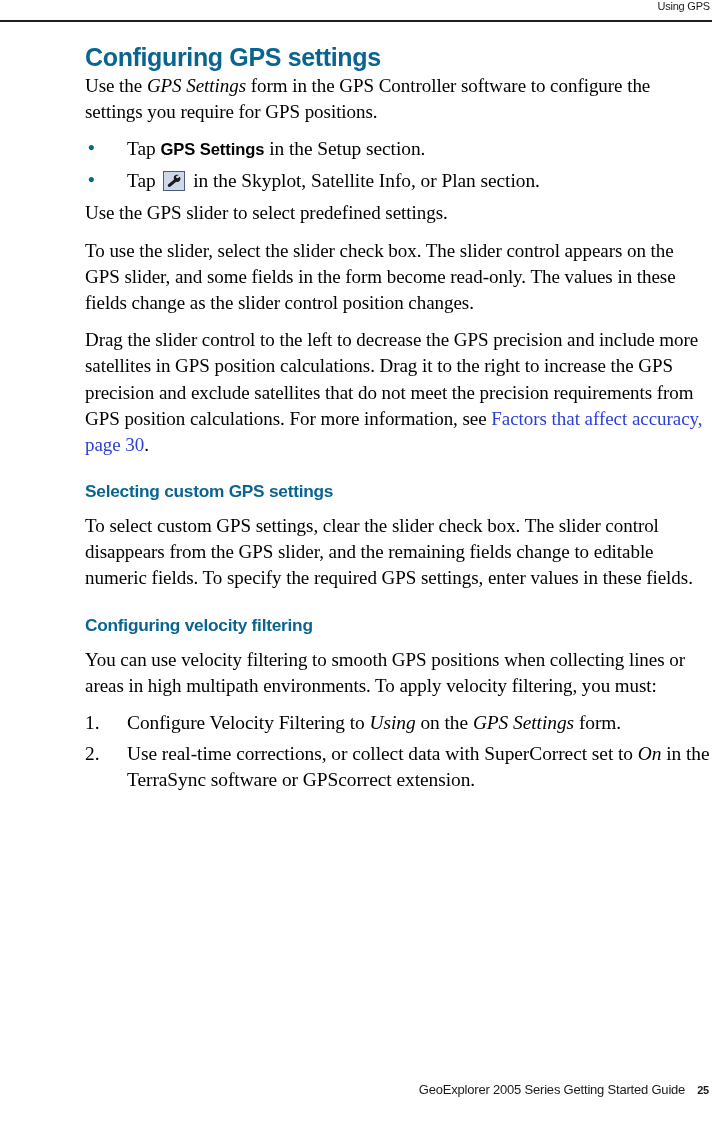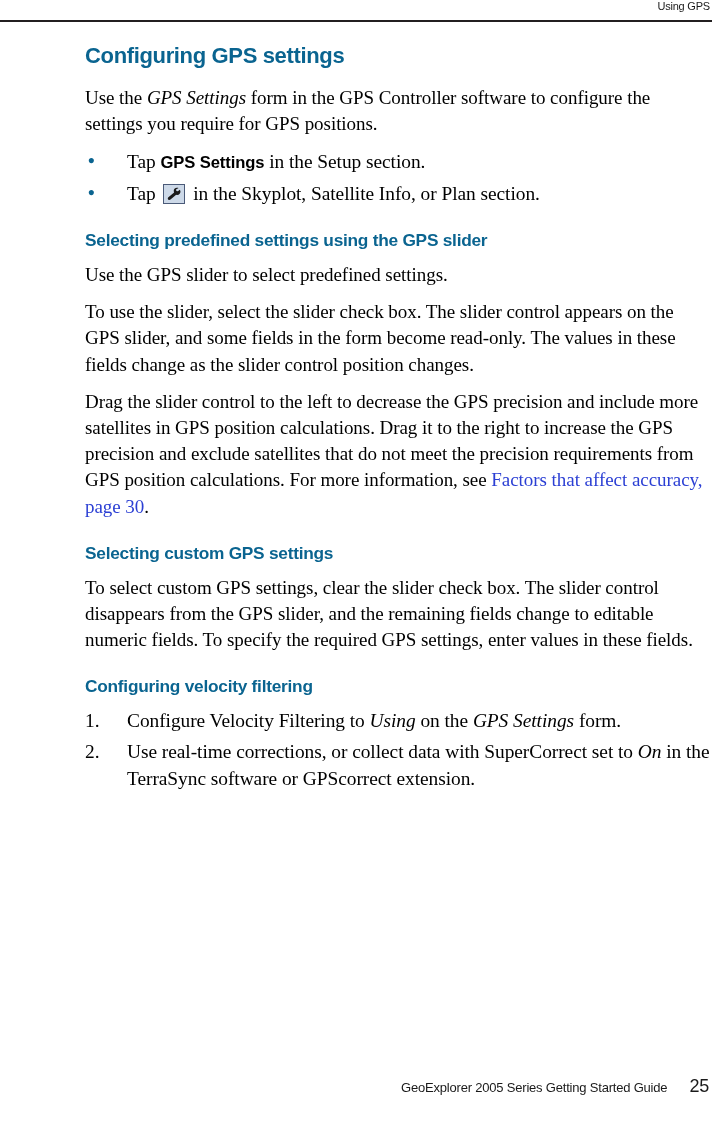--- a/index.html
+++ b/index.html
@@ -47,24 +47,24 @@
   .content {
     position: absolute;
     left: 85px;
     top: 44px;
     width: 625px;
   }
 
   h1.sec-title {
     font-family: "Liberation Sans", sans-serif;
     font-weight: bold;
-    font-size: 22px;
+    font-size: 25px;
     color: #0a6490;
     letter-spacing: -0.35px;
-    margin: 0 0 17px 0;
+    margin: 0 0 1px 0;
     line-height: 1.1;
   }
   h2.sub-title {
     font-family: "Liberation Sans", sans-serif;
     font-weight: bold;
     font-size: 17.3px;
     color: #0a6490;
     letter-spacing: -0.25px;
     margin: 24px 0 11px 0;
     line-height: 1.15;
@@ -147,23 +147,23 @@
     width: 712px;
     text-align: right;
     padding-right: 3px;
     box-sizing: border-box;
     font-family: "Liberation Sans", sans-serif;
     font-size: 13px;
     letter-spacing: -0.2px;
     color: #1a1a1a;
   }
   .page-footer .pagenum {
-    font-weight: normal;
-    font-size: 18px;
-    margin-left: 22px;
+    font-weight: bold;
+    font-size: 11px;
+    margin-left: 12px;
   }
 </style>
 </head>
 <body>
 
 <div class="page-header">
   <div class="header-text">Using GPS</div>
   <div class="header-rule"></div>
 </div>
 
@@ -178,34 +178,34 @@
     <li>
       <span class="marker">•</span><span>Tap </span><strong class="ui">GPS Settings</strong><span> in the Setup section.</span>
     </li>
     <li>
       <span class="marker">•</span><span>Tap </span><span class="icon-btn"><svg width="16" height="14" viewBox="0 0 16 14" xmlns="http://www.w3.org/2000/svg">
             <path d="M12.6 1.0 C11.2 0.3 9.5 0.6 8.5 1.8 C7.6 2.9 7.6 4.3 8.1 5.4 L2.4 10.2 C1.7 10.8 1.6 11.8 2.2 12.5 C2.8 13.2 3.8 13.2 4.5 12.6 L10.2 7.8 C11.4 8.2 12.8 7.9 13.7 6.8 C14.7 5.6 14.7 3.9 13.8 2.7 L11.9 4.3 L10.4 4.0 L10.0 2.6 Z" fill="#1b1b1b"></path>
           </svg></span><span> in the Skyplot, Satellite Info, or Plan section.</span>
     </li>
   </ul>
 
-  <h2 class="sub-title">Selecting predefined settings using the GPS slider</h2>
 
   <p class="body">Use the GPS slider to select predefined settings.</p>
 
   <p class="body">To use the slider, select the slider check box. The slider control appears on the GPS slider, and some fields in the form become read-only. The values in these fields change as the slider control position changes.</p>
 
   <p class="body"><span>Drag the slider control to the left to decrease the GPS precision and include more satellites in GPS position calculations. Drag it to the right to increase the GPS precision and exclude satellites that do not meet the precision requirements from GPS position calculations. For more information, see </span><a class="xref" href="#">Factors that affect accuracy</a><span class="xref" style="color:#2b3fd4">, </span><a class="xref" href="#">page 30</a><span>.</span></p>
 
   <h2 class="sub-title">Selecting custom GPS settings</h2>
 
   <p class="body">To select custom GPS settings, clear the slider check box. The slider control disappears from the GPS slider, and the remaining fields change to editable numeric fields. To specify the required GPS settings, enter values in these fields.</p>
 
   <h2 class="sub-title">Configuring velocity filtering</h2>
 
+  <p class="body">You can use velocity filtering to smooth GPS positions when collecting lines or areas in high multipath environments. To apply velocity filtering, you must:</p>
 
   <ol class="steps">
     <li>
       <span class="marker">1.</span><span>Configure Velocity Filtering to </span><em class="it">Using</em><span> on the </span><em class="it">GPS Settings</em><span> form.</span>
     </li>
     <li>
       <span class="marker">2.</span><span>Use real-time corrections, or collect data with SuperCorrect set to </span><em class="it">On</em><span> in the TerraSync software or GPScorrect extension.</span>
     </li>
   </ol>
 

